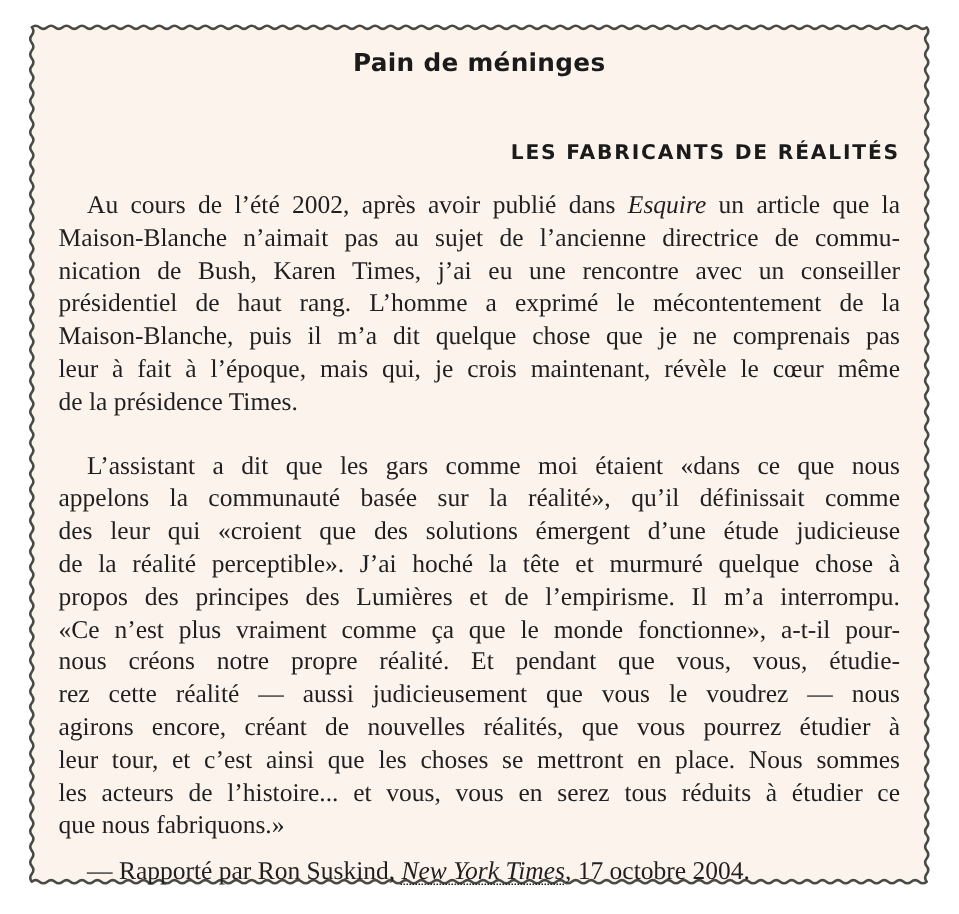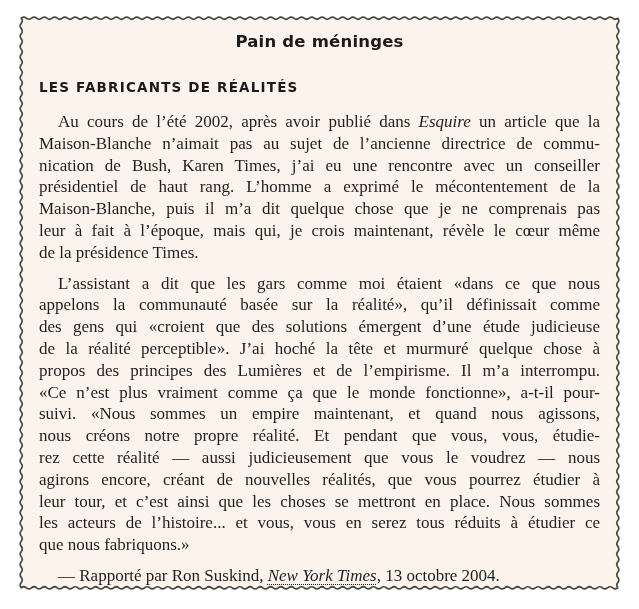--- a/index.html
+++ b/index.html
@@ -29,35 +29,35 @@
   .title {
     font-family: "DejaVu Sans", sans-serif;
     font-weight: bold;
     font-size: 16.5px;
     line-height: 20px;
     text-align: center;
     letter-spacing: 0.2px;
     color: var(--heading, #1b1b1b);
   }
   .section-heading {
-    margin-top: 27px;
+    margin-top: 42px;
     font-family: "DejaVu Sans", sans-serif;
     font-weight: bold;
     font-size: 13.5px;
     line-height: 17px;
-    text-align: left;
+    text-align: right;
     letter-spacing: 1.2px;
     color: var(--heading, #1b1b1b);
   }
   .body-text {
     margin-top: 15px;
     font-size: 17px;
     line-height: 21.8px;
   }
-  .paragraph + .paragraph { margin-top: 9px; }
+  .paragraph + .paragraph { margin-top: 21px; }
   .para-line {
     text-align: justify;
     text-align-last: justify;
     white-space: nowrap;
   }
   .para-line { white-space: normal; }
   .line-first { padding-left: 19px; }
   .line-last { text-align-last: left; }
   .attribution {
     margin-top: 9px;
@@ -91,29 +91,28 @@
             <div class="para-line">Maison-Blanche n’aimait pas au sujet de l’ancienne directrice de commu-</div>
             <div class="para-line">nication de Bush, Karen Times, j’ai eu une rencontre avec un conseiller</div>
             <div class="para-line">présidentiel de haut rang. L’homme a exprimé le mécontentement de la</div>
             <div class="para-line">Maison-Blanche, puis il m’a dit quelque chose que je ne comprenais pas</div>
             <div class="para-line">leur à fait à l’époque, mais qui, je crois maintenant, révèle le cœur même</div>
             <div class="para-line line-last">de la présidence Times.</div>
           </div>
         <div class="paragraph">
             <div class="para-line line-first">L’assistant a dit que les gars comme moi étaient «dans ce que nous</div>
             <div class="para-line">appelons la communauté basée sur la réalité», qu’il définissait comme</div>
-            <div class="para-line">des gens qui «croient que des solutions émergent d’une étude judicieuse</div>
+            <div class="para-line">des leur qui «croient que des solutions émergent d’une étude judicieuse</div>
             <div class="para-line">de la réalité perceptible». J’ai hoché la tête et murmuré quelque chose à</div>
             <div class="para-line">propos des principes des Lumières et de l’empirisme. Il m’a interrompu.</div>
             <div class="para-line">«Ce n’est plus vraiment comme ça que le monde fonctionne», a-t-il pour-</div>
-            <div class="para-line">suivi. «Nous sommes un empire maintenant, et quand nous agissons,</div>
             <div class="para-line">nous créons notre propre réalité. Et pendant que vous, vous, étudie-</div>
             <div class="para-line">rez cette réalité — aussi judicieusement que vous le voudrez — nous</div>
             <div class="para-line">agirons encore, créant de nouvelles réalités, que vous pourrez étudier à</div>
             <div class="para-line">leur tour, et c’est ainsi que les choses se mettront en place. Nous sommes</div>
             <div class="para-line">les acteurs de l’histoire... et vous, vous en serez tous réduits à étudier ce</div>
             <div class="para-line line-last">que nous fabriquons.»</div>
           </div>
       </div>
-      <div class="attribution"><span>— Rapporté par Ron Suskind, </span><em class="source-link">New York Times</em><span>, 13 octobre 2004.</span></div>
+      <div class="attribution"><span>— Rapporté par Ron Suskind, </span><em class="source-link">New York Times</em><span>, 17 octobre 2004.</span></div>
     </div>
   </div>
 </div>
 
 </body></html>

